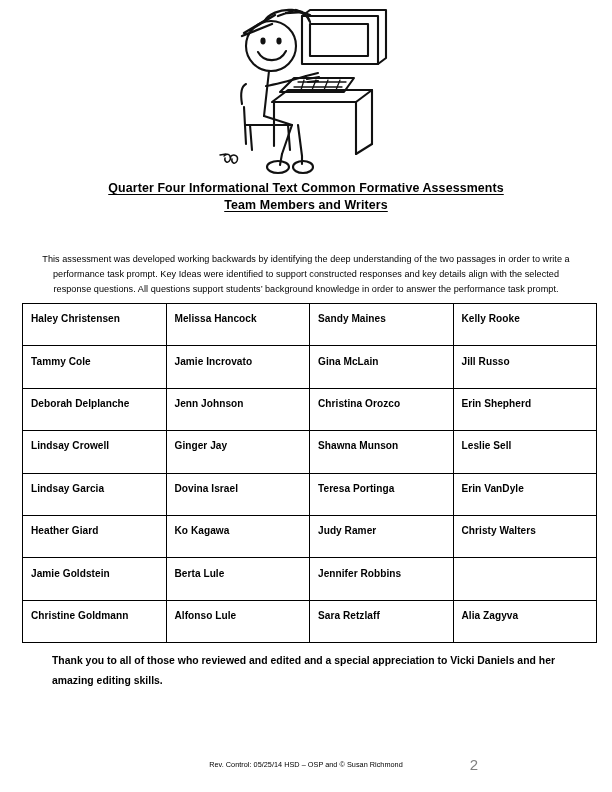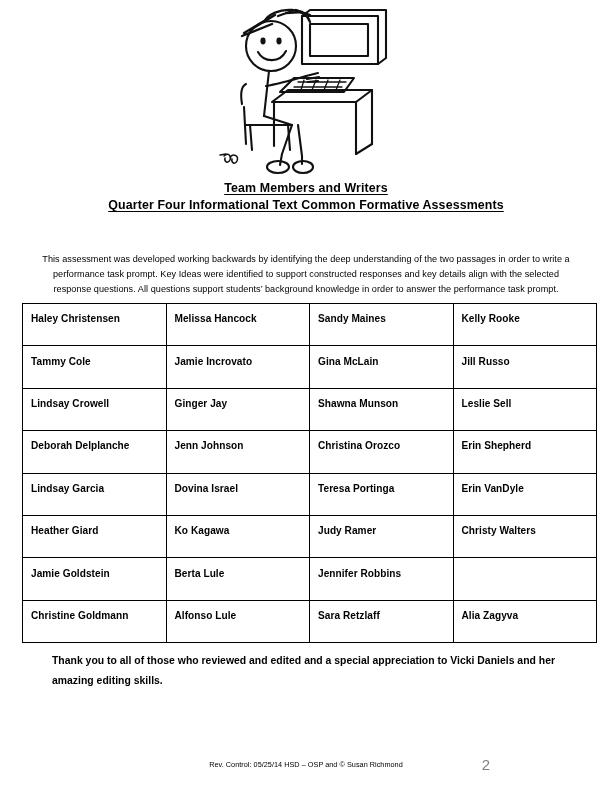--- a/index.html
+++ b/index.html
@@ -94,21 +94,20 @@
     letter-spacing: 0.02px;
   }
 
   
   #footer {
     position: absolute;
     left: 0;
     top: 760px;
     width: 516px;
     height: 26px;
-    padding-left: 12px;
   }
   #rev-control {
     position: absolute;
     left: 0;
     top: 0;
     width: 612px;
     text-align: center;
     font-size: 7.3px;
     letter-spacing: 0.02px;
   }
@@ -175,53 +174,53 @@
 
     <g stroke-width="1.5">
       <path d="M18 152 C22 148 26 152 24 156 C22 160 18 158 19 154"></path>
       <path d="M24 153 C28 149 33 152 31 157 C29 161 25 159 26 155"></path>
       <path d="M14 151 L20 150"></path>
     </g>
   </svg>
 </div>
 
 <div id="title-block">
+  <div class="doc-title">Quarter Four Informational Text Common Formative Assessments</div>
   <div class="doc-title">Team Members and Writers</div>
-  <div class="doc-title">Quarter Four Informational Text Common Formative Assessments</div>
 </div>
 
 <div id="intro">This assessment was developed working backwards by identifying the deep understanding of the two passages in order to write a performance task prompt.  Key Ideas were identified to support constructed responses and key details align with the selected response questions.  All questions support students’ background knowledge in order to answer the performance task prompt.</div>
 
 <table id="members-table">
   <tbody>
     <tr>
       <td>Haley Christensen</td>
       <td>Melissa Hancock</td>
       <td>Sandy Maines</td>
       <td>Kelly Rooke</td>
     </tr>
     <tr>
       <td>Tammy Cole</td>
       <td>Jamie Incrovato</td>
       <td>Gina McLain</td>
       <td>Jill Russo</td>
     </tr>
     <tr>
+      <td>Deborah Delplanche</td>
+      <td>Jenn Johnson</td>
+      <td>Christina Orozco</td>
+      <td>Erin Shepherd</td>
+    </tr>
+    <tr>
       <td>Lindsay Crowell</td>
       <td>Ginger Jay</td>
       <td>Shawna Munson</td>
       <td>Leslie Sell</td>
     </tr>
     <tr>
-      <td>Deborah Delplanche</td>
-      <td>Jenn Johnson</td>
-      <td>Christina Orozco</td>
-      <td>Erin Shepherd</td>
-    </tr>
-    <tr>
       <td>Lindsay Garcia</td>
       <td>Dovina Israel</td>
       <td>Teresa Portinga</td>
       <td>Erin VanDyle</td>
     </tr>
     <tr>
       <td>Heather Giard</td>
       <td>Ko Kagawa</td>
       <td>Judy Ramer</td>
       <td>Christy Walters</td>

